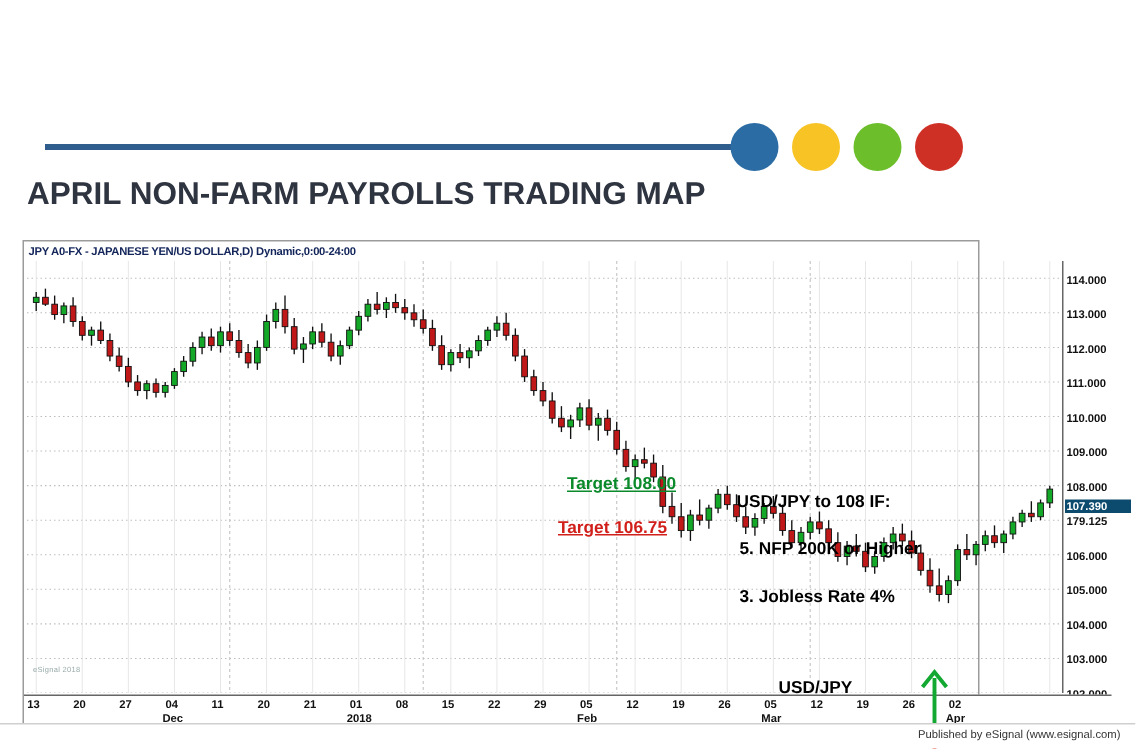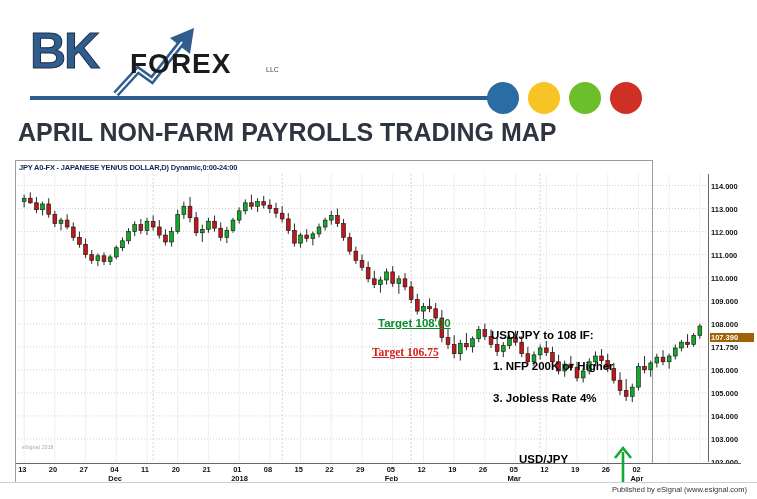--- a/index.html
+++ b/index.html
@@ -28,21 +28,21 @@
     position:absolute;left:30px;top:96px;width:480px;height:4px;background:#2f5d8e;
   }
   .dot{position:absolute;top:82px;width:32px;height:32px;border-radius:50%;}
   #dot-blue{left:487px;background:#2a6ca3;}
   #dot-yellow{left:528px;background:#f7c325;}
   #dot-green{left:569px;background:#6cbe2a;}
   #dot-red{left:610px;background:#cf3026;}
   #page-title{
     position:absolute;left:18px;top:118px;
     font-family:"Liberation Sans", sans-serif;
-    font-size:25px;font-weight:600;color:#2e3440;letter-spacing:0px;
+    font-size:21px;font-weight:600;color:#2e3440;letter-spacing:0px;
   }
 
   
   #chart-frame{
     position:absolute;left:15px;top:160px;width:638px;height:322px;
     border:1px solid #9b9b9b;background:#ffffff;box-sizing:border-box;
   }
   #chart-symbol{
     position:absolute;left:3px;top:2px;font-size:7.5px;font-weight:bold;
     color:#12245a;white-space:nowrap;letter-spacing:-0.2px;
@@ -53,21 +53,21 @@
   #plot svg{display:block;}
   #price-axis{
     position:absolute;left:692px;top:13px;width:50px;height:288px;
     border-left:1px solid #666;
   }
   .price-tick{
     position:absolute;left:2px;font-size:7.5px;font-weight:bold;color:#111;
     white-space:nowrap;
   }
   #price-current{
-    position:absolute;left:1px;width:44px;height:9px;background:#a16207;
+    position:absolute;left:1px;width:44px;height:9px;background:#0c4a6e;
     font-size:7.5px;font-weight:bold;color:#ffffff;text-align:left;
     padding-left:1px;box-sizing:border-box;line-height:9px;
   }
   #time-axis{
     position:absolute;left:0;top:302px;width:725px;height:19px;
     border-top:1px solid #666;background:#fff;
   }
   .day-tick{position:absolute;top:1px;font-size:7.5px;font-weight:bold;color:#111;}
   .month-tick{position:absolute;top:10px;font-size:7.5px;font-weight:bold;color:#111;}
   #esignal-mark{
@@ -103,30 +103,20 @@
   #publisher{
     position:absolute;right:10px;top:3px;font-size:7.5px;color:#333;
   }
   #footer-rule{position:absolute;left:0;top:0;width:757px;height:1px;background:#cfcfcf;}
 </style>
 </head>
 <body>
 
 <div id="header">
 
-  <div id="logo">
-    <span class="logo-bk">BK</span>
-    <svg id="logo-arrow" width="120" height="80" viewBox="0 0 120 80">
-      <polyline points="8,74 30,50 44,60 74,22" fill="none" stroke="#2f5d8e" stroke-width="7"></polyline>
-      <polygon points="62,18 86,8 82,34" fill="#2f5d8e"></polygon>
-      <polyline points="8,74 30,50 44,60 74,22" fill="none" stroke="#ffffff" stroke-width="2"></polyline>
-    </svg>
-    <span class="logo-forex">FOREX</span>
-    <span class="logo-llc">LLC</span>
-  </div>
 
   <div id="rule"></div>
   <div class="dot" id="dot-blue"></div>
   <div class="dot" id="dot-yellow"></div>
   <div class="dot" id="dot-green"></div>
   <div class="dot" id="dot-red"></div>
 
   <div id="page-title">APRIL NON-FARM PAYROLLS TRADING MAP</div>
 </div>
 
@@ -404,21 +394,21 @@
   <div id="esignal-mark">eSignal 2018</div>
 
   <div id="price-axis">
       <div class="price-tick" style="top: 7.52px;">114.000</div>
       <div class="price-tick" style="top: 30.56px;">113.000</div>
       <div class="price-tick" style="top: 53.6px;">112.000</div>
       <div class="price-tick" style="top: 76.64px;">111.000</div>
       <div class="price-tick" style="top: 99.68px;">110.000</div>
       <div class="price-tick" style="top: 122.72px;">109.000</div>
       <div class="price-tick" style="top: 145.76px;">108.000</div>
-      <div class="price-tick" style="top: 168.8px;">171.750</div>
+      <div class="price-tick" style="top: 168.8px;">179.125</div>
       <div class="price-tick" style="top: 191.84px;">106.000</div>
       <div class="price-tick" style="top: 214.88px;">105.000</div>
       <div class="price-tick" style="top: 237.92px;">104.000</div>
       <div class="price-tick" style="top: 260.96px;">103.000</div>
       <div class="price-tick" style="top: 284px;">102.000</div>
       <div id="price-current" style="top: 159.314px;">107.390</div>
     </div>
 
   <div id="time-axis">
       <div class="day-tick" style="left: 2.14286px;">13</div>
@@ -443,24 +433,24 @@
       <div class="day-tick" style="left: 585.714px;">26</div>
       <div class="day-tick" style="left: 616.429px;">02</div>
       <div class="month-tick" style="left: 92.2857px;">Dec</div>
       <div class="month-tick" style="left: 215.143px;">2018</div>
       <div class="month-tick" style="left: 368.714px;">Feb</div>
       <div class="month-tick" style="left: 491.571px;">Mar</div>
       <div class="month-tick" style="left: 614.429px;">Apr</div>
     </div>
 
   <div class="target-label" id="target-up" style="top: 155.76px;">Target 108.00</div>
-  <div class="target-label" id="target-down" style="top: 184.56px; font-family: Liberation Serif, serif;">Target 106.75</div>
+  <div class="target-label" id="target-down" style="top: 184.56px;">Target 106.75</div>
 
   <div class="panel-line" id="usdjpy-up-head">USD/JPY to 108 IF:</div>
-  <div class="panel-line" id="cond-up-1">1. NFP 200K or Higher</div>
+  <div class="panel-line" id="cond-up-1">5. NFP 200K or Higher</div>
   <div class="panel-line" id="cond-up-3">3. Jobless Rate 4%</div>
 
   <div class="panel-line" id="usdjpy-up-row">USD/JPY</div>
   <svg class="arrow-svg" id="arrow-up" width="24" height="40" viewBox="0 0 24 40">
     <line x1="12" y1="38" x2="12" y2="8" stroke="#12a832" stroke-width="2.6"></line>
     <polyline points="4,14 12,4 20,14" fill="none" stroke="#12a832" stroke-width="2.6"></polyline>
   </svg>
 
   <svg class="arrow-svg" id="arrow-down" width="24" height="40" viewBox="0 0 24 40">
     <line x1="12" y1="2" x2="12" y2="32" stroke="#e01b14" stroke-width="2.6"></line>

